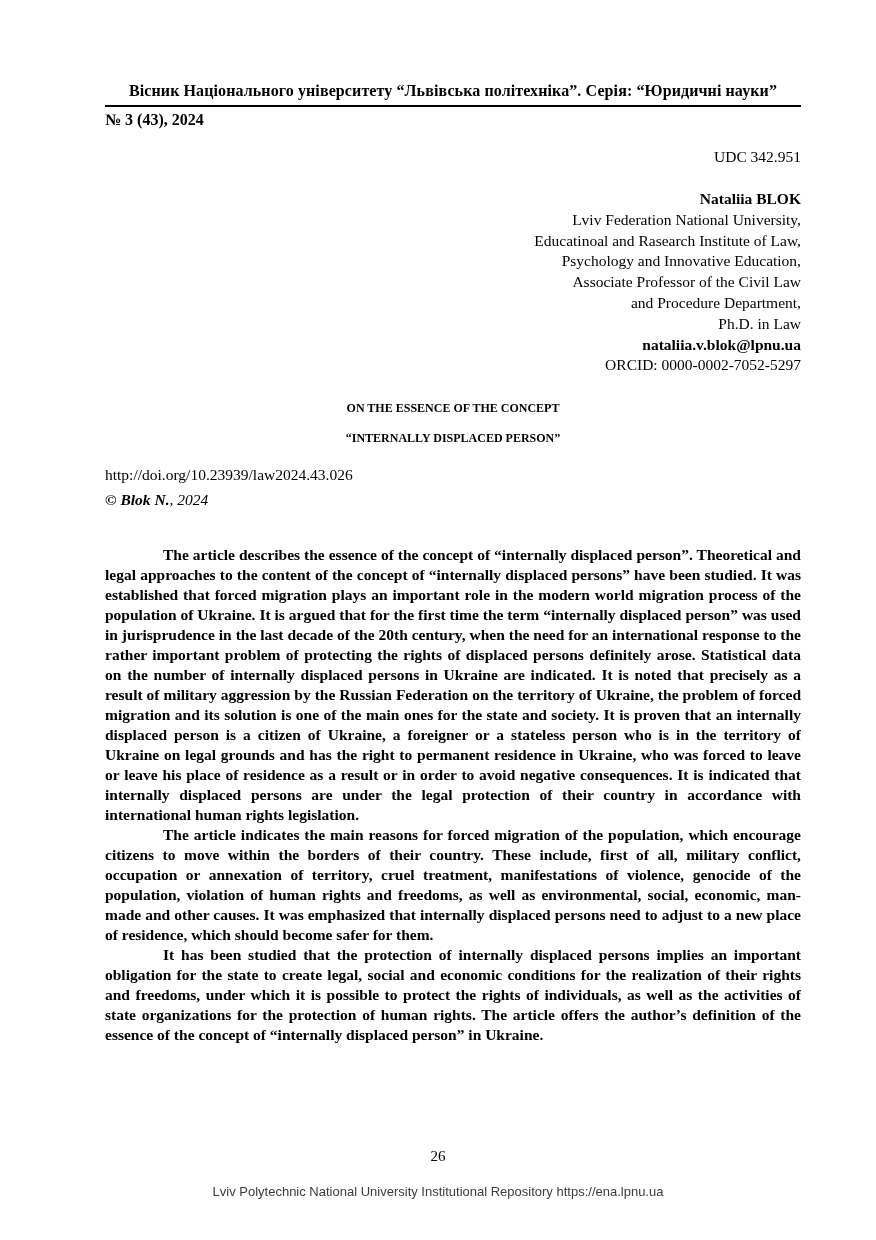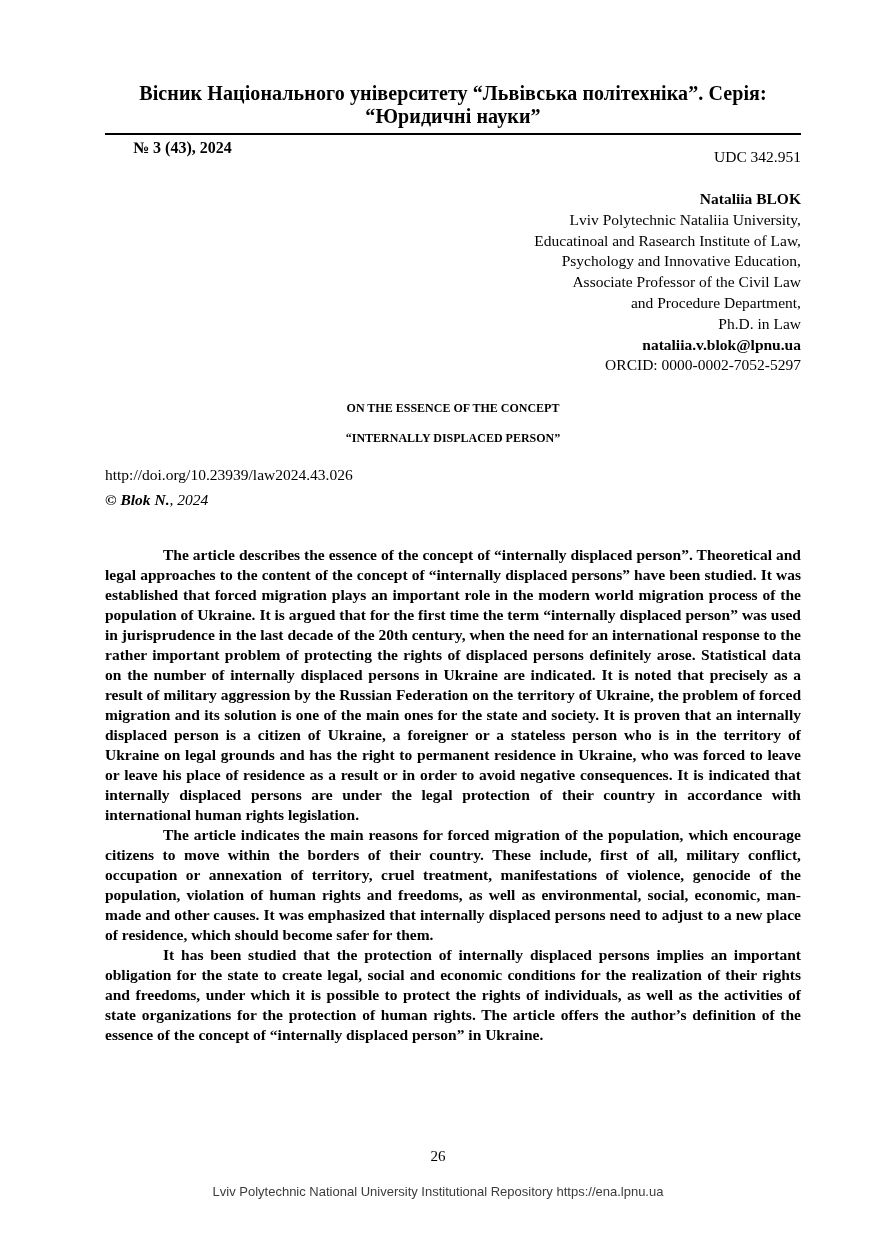--- a/index.html
+++ b/index.html
@@ -23,33 +23,32 @@
   }
   .content-col {
     position: absolute;
     left: 105px;
     width: 696px;
   }
 
   
   .journal-header { top: 82px; }
   .journal-title {
-    font-size: 20px;
+    font-size: 16px;
     font-weight: bold;
     text-align: center;
     letter-spacing: 0.1px;
     padding-bottom: 5px;
     border-bottom: 2.5px solid #000000;
   }
   .journal-issue {
     font-size: 16px;
     font-weight: bold;
     text-align: left;
     margin-top: 4px;
-    margin-left: 28px;
   }
 
   
   .udc-line {
     top: 148px;
     font-size: 15.5px;
     text-align: right;
   }
 
   
@@ -127,21 +126,21 @@
 
   <header class="content-col journal-header">
     <div class="journal-title">Вісник Національного університету “Львівська політехніка”. Серія: “Юридичні науки”</div>
     <div class="journal-issue">№ 3 (43), 2024</div>
   </header>
 
   <div class="content-col udc-line">UDC 342.951</div>
 
   <div class="content-col author-block">
     <div class="author-name">Nataliia BLOK</div>
-    <div>Lviv Polytechnic Nataliia University,</div>
+    <div>Lviv Federation National University,</div>
     <div>Educatinoal and Rasearch Institute of Law,</div>
     <div>Psychology and Innovative Education,</div>
     <div>Associate Professor of the Civil Law</div>
     <div>and Procedure Department,</div>
     <div>Ph.D. in Law</div>
     <div class="author-email">nataliia.v.blok@lpnu.ua</div>
     <div>ORCID: 0000-0002-7052-5297</div>
   </div>
 
   <h1 class="content-col article-title">

